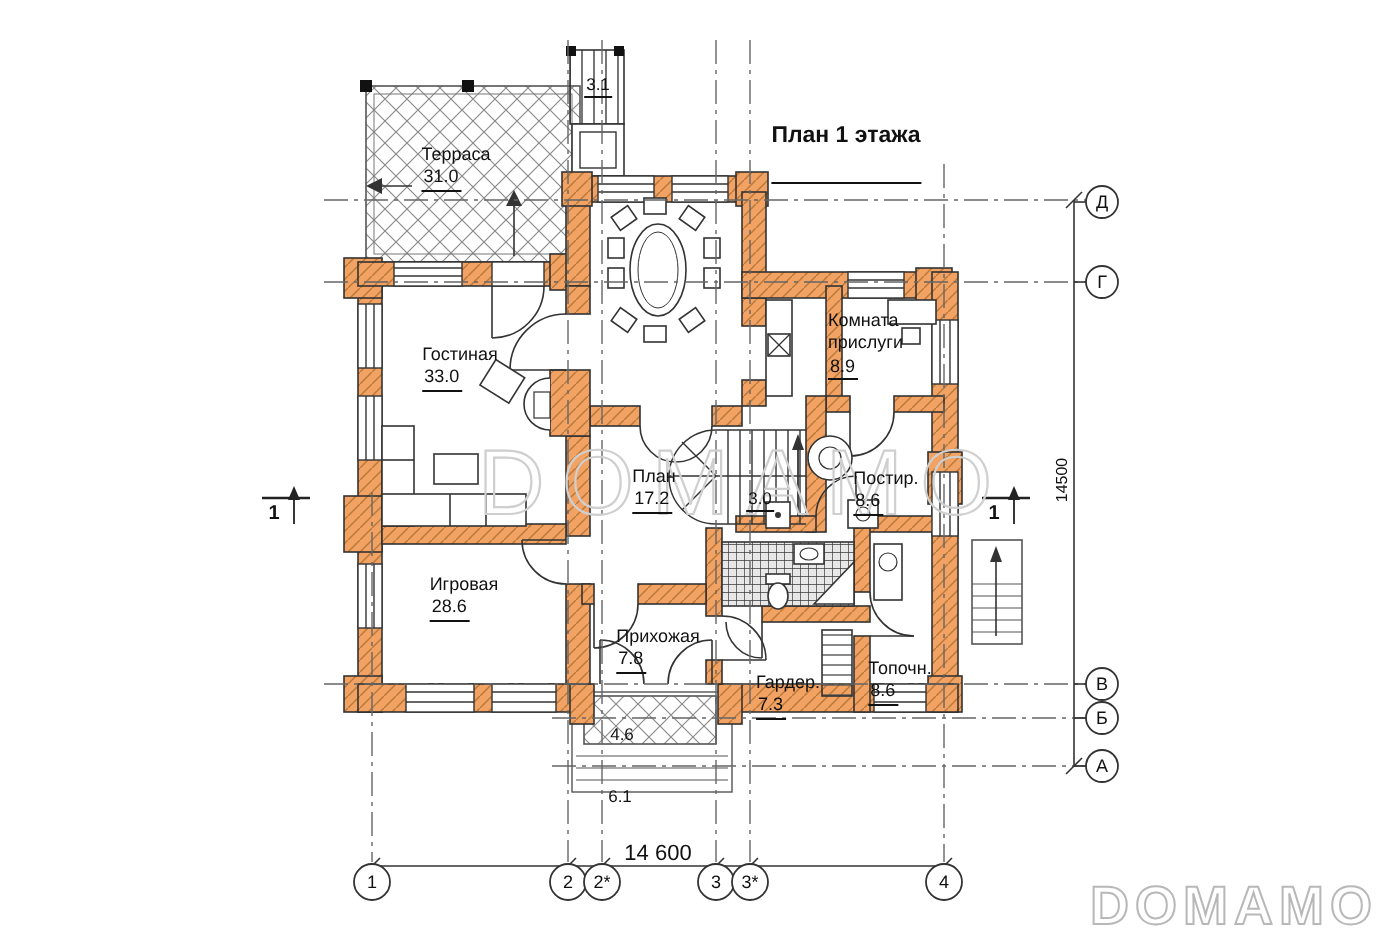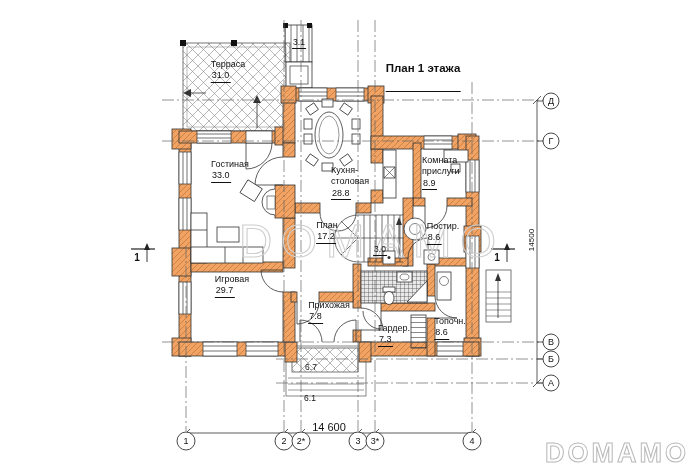--- a/index.html
+++ b/index.html
@@ -1,21 +1,21 @@
 <!DOCTYPE html>
 <html><head>
 <meta charset="utf-8">
 <style>
   html,body{margin:0;padding:0;background:#fff;}
   .canvas{position:relative;width:692px;height:470px;background:#fff;overflow:hidden;
           font-family:"Liberation Sans",sans-serif;color:#111;}
   svg{position:absolute;left:0;top:0;}
   .lbl{position:absolute;font-size:9px;line-height:1.25;
        transform:translateX(-50%);white-space:nowrap;color:#111;}
-  .lbl .nm{display:block;}
+  .lbl .nm{display:block;margin-top:13px;}
   .lbl .nm.wrap{white-space:normal;margin:0 auto;}
   .area{display:inline-block;border-bottom:1px solid #111;padding:0 1px;}
   .plain{border-bottom:none;}
   .title{position:absolute;font-size:11.5px;font-weight:bold;transform:translateX(-50%);}
   .title .t{border-bottom:1.5px solid #111;padding-bottom:17px;text-align:right;}
   .axis{position:absolute;font-size:9px;transform:translate(-50%,-50%);text-align:center;}
   .dim{position:absolute;font-size:11px;transform:translateX(-50%);white-space:nowrap;}
   .vdim{position:absolute;font-size:8px;transform:translate(-50%,-50%) rotate(-90deg);white-space:nowrap;}
   .sec{position:absolute;font-size:10px;font-weight:bold;transform:translate(-50%,-50%);}
   .small{font-size:8.5px;}
@@ -321,43 +321,41 @@
 <text x="372" y="257" text-anchor="middle" font-size="46" letter-spacing="9" fill="none" stroke="#cfcfcf" stroke-width="1.1">DOMAMO</text>
 <text x="617" y="462" text-anchor="middle" font-size="27" font-weight="bold" letter-spacing="3" fill="none" stroke="#b8b8b8" stroke-width="1">DOMAMO</text>
 </svg>
 
 <div class="title" style="left:423px;top:62px"><span class="t">План 1 этажа</span></div>
 
 <div class="lbl" style="left:228px;top:59px">
   <span class="nm">Терраса</span><span class="area">31.0</span></div>
 <div class="lbl" style="left:230px;top:159px">
   <span class="nm">Гостиная</span><span class="area">33.0</span></div>
-<div class="lbl" style="left:357px;top:165px">
-  <span class="nm wrap" style="width:52px">Кухня-столовая</span><span class="area">28.8</span></div>
 <div class="lbl" style="left:446px;top:155px">
-  <span class="nm wrap" style="width:48px">Комната прислуги</span><span class="area">8.9</span></div>
+  <span class="nm wrap" style="width:64px">Комната прислуги</span><span class="area">8.9</span></div>
 <div class="lbl" style="left:327px;top:220px">
   <span class="nm">План</span><span class="area">17.2</span></div>
 <div class="lbl" style="left:443px;top:221px">
   <span class="nm">Постир.</span><span class="area">8.6</span></div>
 <div class="lbl" style="left:232px;top:274px">
-  <span class="nm">Игровая</span><span class="area">29.7</span></div>
+  <span class="nm">Игровая</span><span class="area">28.6</span></div>
 <div class="lbl" style="left:329px;top:300px">
   <span class="nm">Прихожая</span><span class="area">7.8</span></div>
 <div class="lbl" style="left:394px;top:323px">
   <span class="nm">Гардер.</span><span class="area">7.3</span></div>
 <div class="lbl" style="left:450px;top:316px">
   <span class="nm">Топочн.</span><span class="area">8.6</span></div>
 
 <div class="lbl small" style="left:299px;top:37px">
   <span class="area">3.1</span></div>
 <div class="lbl small" style="left:380px;top:244px">
   <span class="area">3.0</span></div>
 <div class="lbl small" style="left:311px;top:362px">
-  <span class="plain">6.7</span></div>
+  <span class="plain">4.6</span></div>
 <div class="lbl small" style="left:310px;top:393px">
   <span class="plain">6.1</span></div>
 
 <div class="dim" style="left:329px;top:421px">14 600</div>
 <div class="vdim" style="left:531px;top:240px">14500</div>
 
 <div class="axis" style="left:551px;top:101px">Д</div>
 <div class="axis" style="left:551px;top:141px">Г</div>
 <div class="axis" style="left:551px;top:342px">В</div>
 <div class="axis" style="left:551px;top:359px">Б</div>

